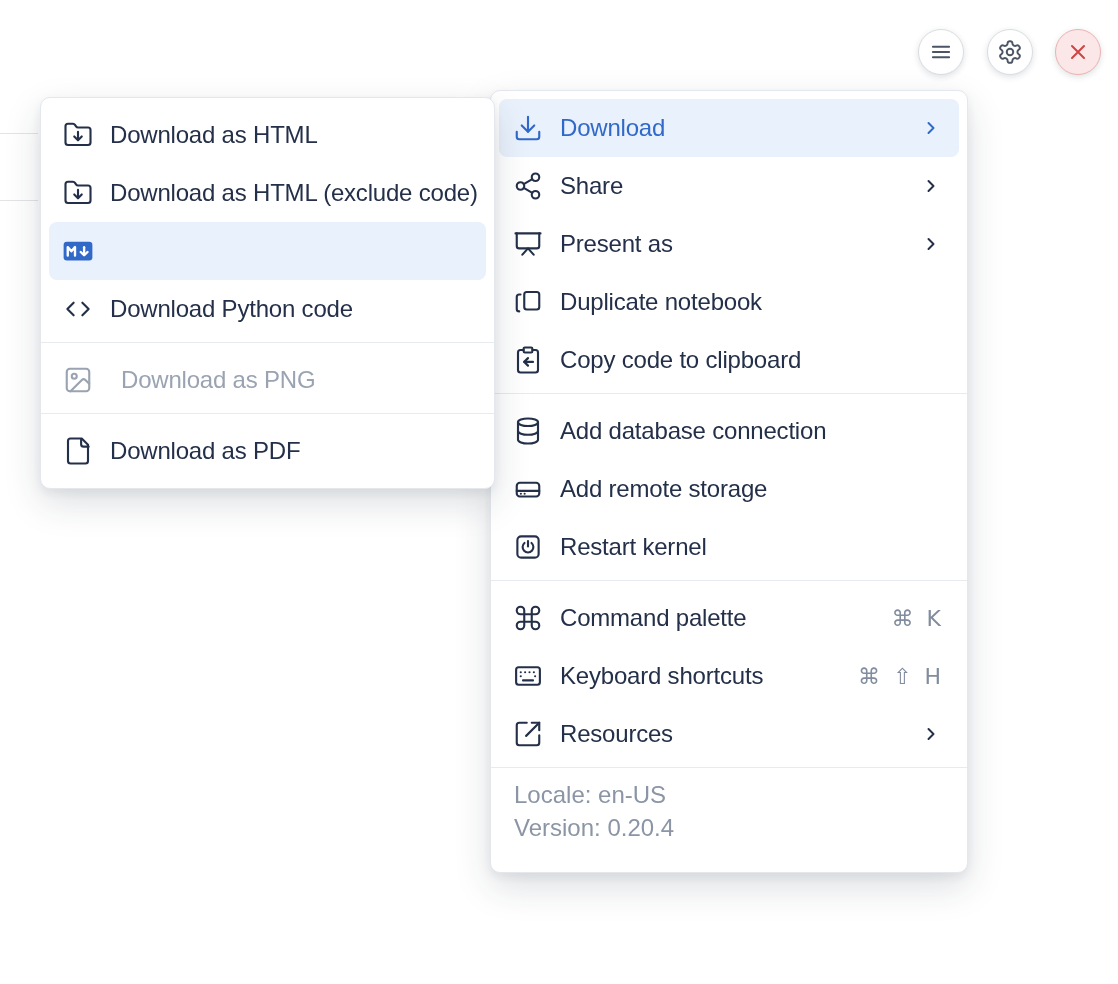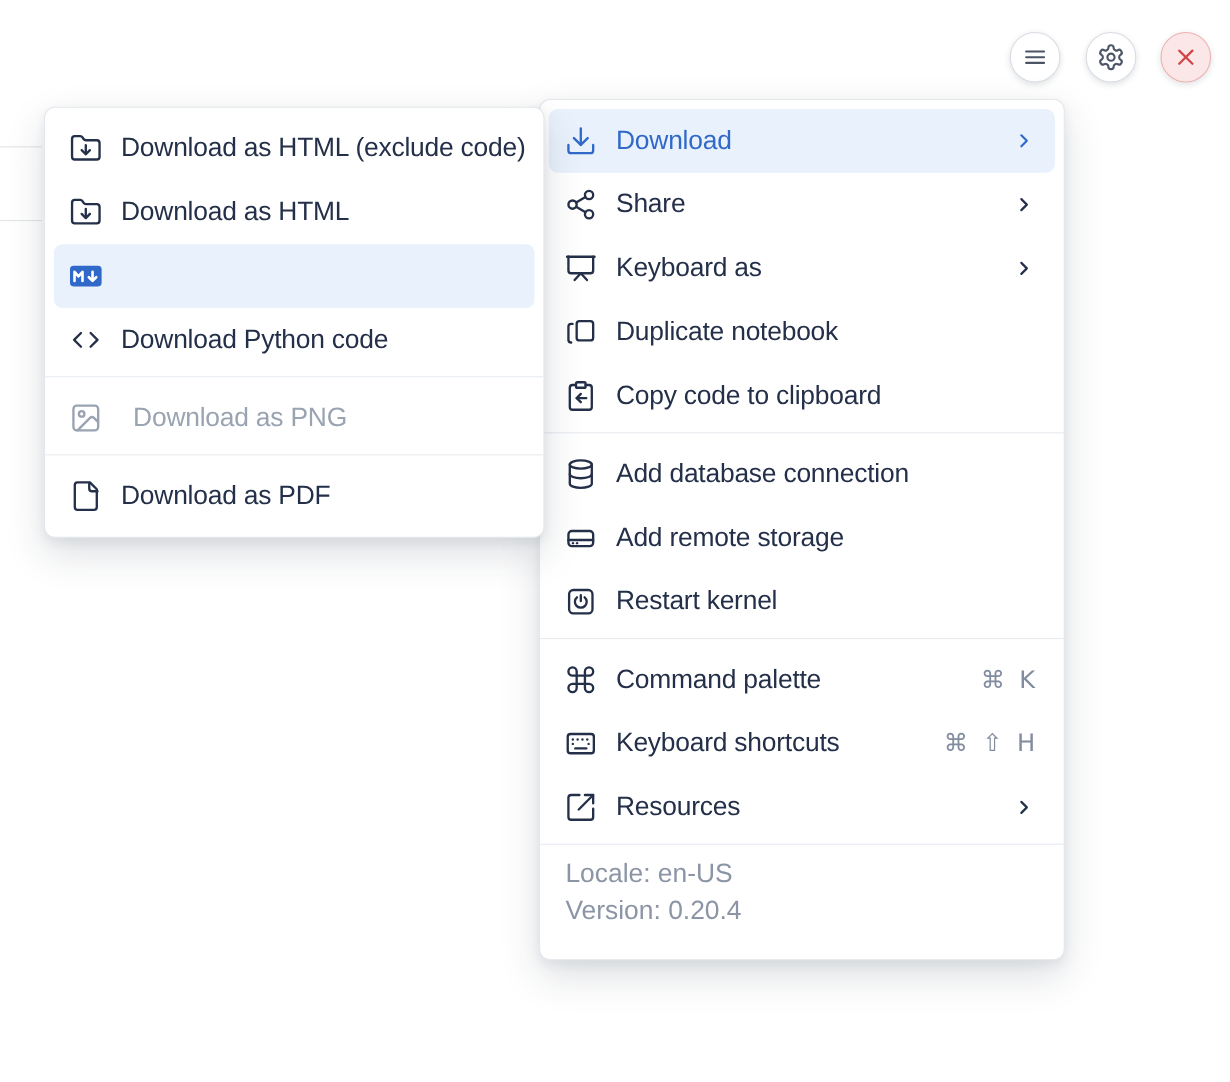--- a/index.html
+++ b/index.html
@@ -125,21 +125,21 @@
     </div>
 
     <div class="mi">
       <span class="micon">
         <svg class="li" viewBox="0 0 24 24">
             <path d="M2 3.5h20"></path>
             <path d="M21 3.5v10a2 2 0 0 1-2 2H5a2 2 0 0 1-2-2v-10"></path>
             <path d="m7.5 20.5 4.5-5 4.5 5"></path>
           </svg>
       </span>
-      <span class="mlabel">Keyboard as</span>
+      <span class="mlabel">Present as</span>
       <span class="chev">
         <svg viewBox="0 0 24 24">
             <path d="m9 6 6 6-6 6"></path>
           </svg>
       </span>
     </div>
 
     <div class="mi">
       <span class="micon">
         <svg class="li" viewBox="0 0 24 24">
@@ -260,32 +260,32 @@
   <div class="menu submenu">
 
     <div class="mi">
       <span class="micon">
         <svg class="li" viewBox="0 0 24 24">
             <path d="M20 20a2 2 0 0 0 2-2V8a2 2 0 0 0-2-2h-7.9a2 2 0 0 1-1.69-.9L9.6 3.9A2 2 0 0 0 7.93 3H4a2 2 0 0 0-2 2v13a2 2 0 0 0 2 2Z"></path>
             <path d="M12 9.5V16"></path>
             <path d="m15 13.2-3 3-3-3"></path>
           </svg>
       </span>
-      <span class="mlabel">Download as HTML (exclude code)</span>
+      <span class="mlabel">Download as HTML</span>
     </div>
 
     <div class="mi">
       <span class="micon">
         <svg class="li" viewBox="0 0 24 24">
             <path d="M20 20a2 2 0 0 0 2-2V8a2 2 0 0 0-2-2h-7.9a2 2 0 0 1-1.69-.9L9.6 3.9A2 2 0 0 0 7.93 3H4a2 2 0 0 0-2 2v13a2 2 0 0 0 2 2Z"></path>
             <path d="M12 9.5V16"></path>
             <path d="m15 13.2-3 3-3-3"></path>
           </svg>
       </span>
-      <span class="mlabel">Download as HTML</span>
+      <span class="mlabel">Download as HTML (exclude code)</span>
     </div>
 
     <div class="mi selected">
       <span class="micon">
         <svg class="md-badge" viewBox="0 0 24 24">
             <rect x="0.5" y="4.5" width="23" height="15" rx="2.6"></rect>
             <path d="M3.8 15.6V8.9l2.9 3.3 2.9-3.3v6.7"></path>
             <path d="M16.9 8.9v6.2"></path>
             <path d="m14.2 12.8 2.7 2.6 2.7-2.6"></path>
           </svg>

